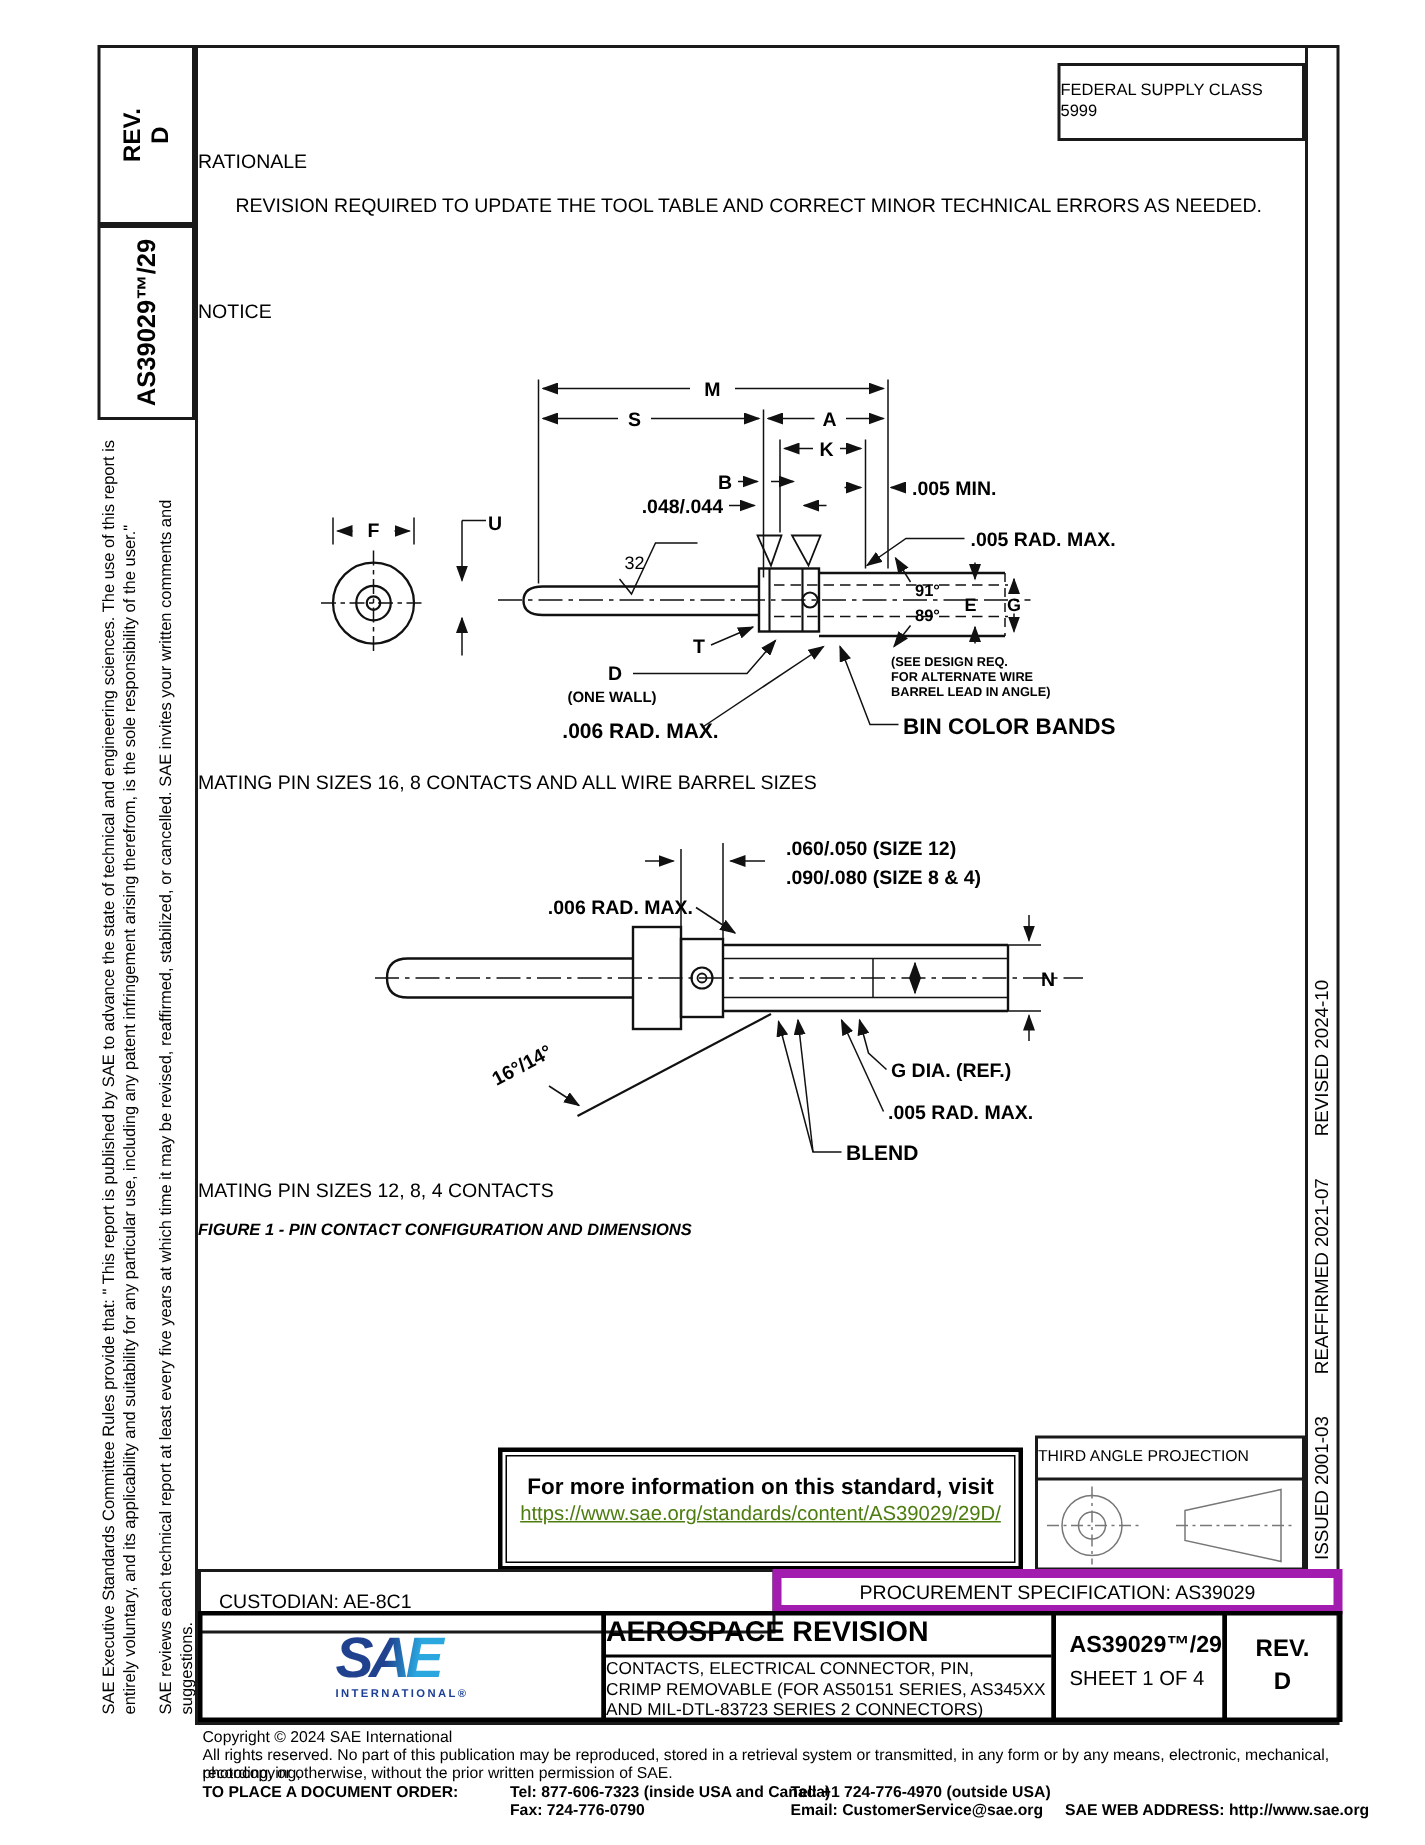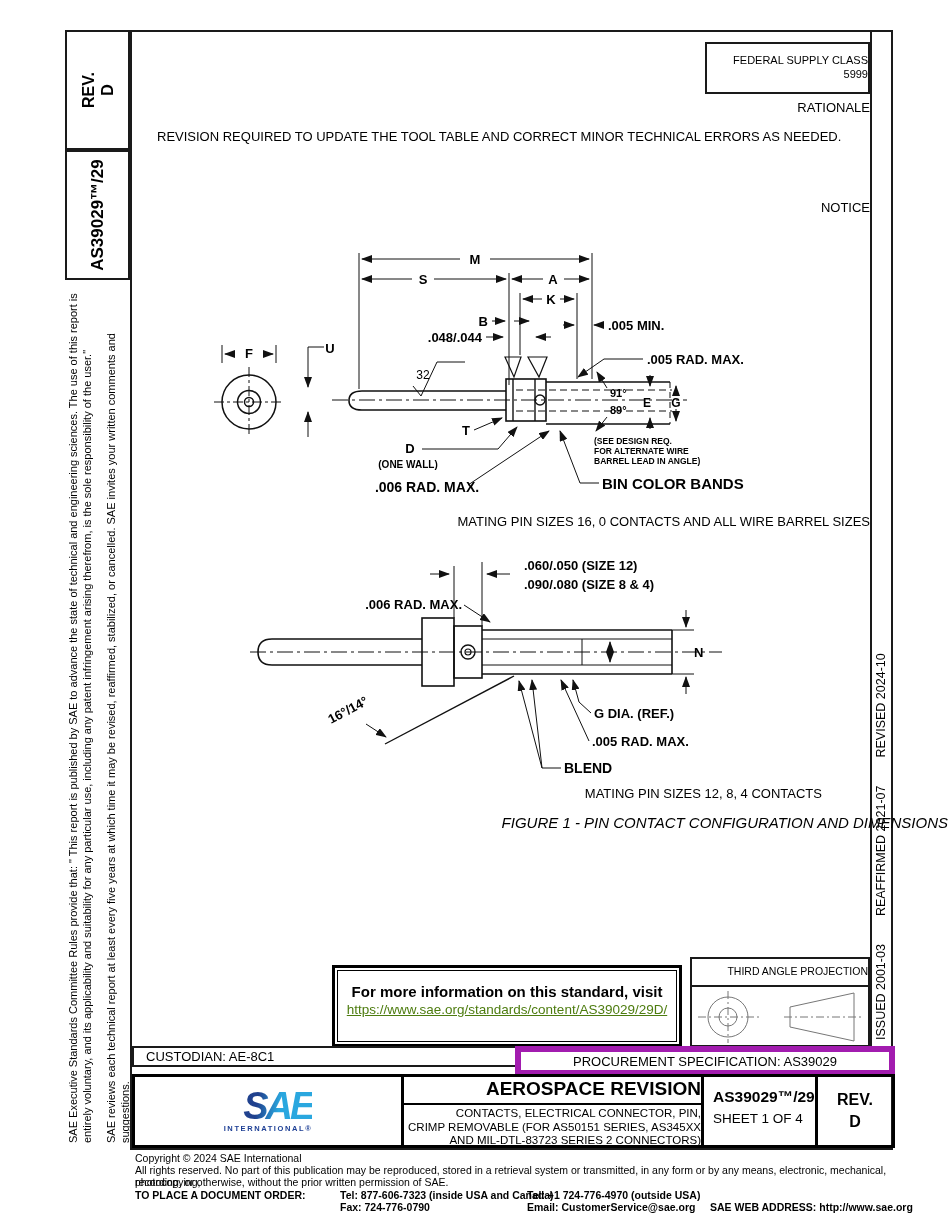--- a/index.html
+++ b/index.html
@@ -1,21 +1,21 @@
 <!DOCTYPE html>
 <html><head>
 <meta charset="utf-8">
 <style>
   html,body{margin:0;padding:0;background:#fff;}
   body{font-family:"Liberation Sans","DejaVu Sans",sans-serif;color:#000;}
   #page{position:relative;width:950px;height:1230px;background:#fff;overflow:hidden;}
   .abs{position:absolute;}
   .box{border:2px solid #1a1a1a;box-sizing:border-box;}
   .rot{transform:rotate(-90deg);transform-origin:0 0;}
-  .ctr{text-align:right;}
+  .ctr{text-align:left;}
   svg{display:block;}
   svg text{font-family:"Liberation Sans","DejaVu Sans",sans-serif;fill:#000;}
   .frame{border:2px solid #1a1a1a;box-sizing:border-box;}
   .dimtxt{font-weight:bold;font-size:13px;}
   .sae-word{font-size:38px;font-weight:800;letter-spacing:-3px;line-height:34px;color:#1e64ad;font-style:italic;}
   @supports (-webkit-background-clip:text){
     .sae-word{background:linear-gradient(100deg,#20418e 38%,#2aa7df 62%);-webkit-background-clip:text;color:transparent;}
   }
   .sae-sub{font-size:7.5px;font-weight:bold;letter-spacing:1.6px;color:#1c3e94;margin-top:1px;}
   a.doclink{text-decoration:underline;}
@@ -158,21 +158,21 @@
       <text x="208" y="216" text-anchor="middle" class="dimtxt">D</text>
       <text x="206" y="231" text-anchor="middle" font-size="10" font-weight="bold">(ONE WALL)</text>
       <text x="225" y="255" text-anchor="middle" font-size="14" font-weight="bold">.006 RAD. MAX.</text>
       <text x="221" y="142" text-anchor="middle" font-size="12">32</text>
       <text x="392" y="207" font-size="8.5" font-weight="bold">(SEE DESIGN REQ.</text>
       <text x="392" y="217" font-size="8.5" font-weight="bold">FOR ALTERNATE WIRE</text>
       <text x="392" y="227" font-size="8.5" font-weight="bold">BARREL LEAD IN ANGLE)</text>
       <text x="400" y="252" font-size="15" font-weight="bold">BIN COLOR BANDS</text>
     </svg>
 
-    <div class="abs ctr" style="left:0;top:482px;width:738px;font-size:13px;">MATING PIN SIZES 16, 0 CONTACTS AND ALL WIRE BARREL SIZES</div>
+    <div class="abs ctr" style="left:0;top:482px;width:738px;font-size:13px;">MATING PIN SIZES 16, 8 CONTACTS AND ALL WIRE BARREL SIZES</div>
 
     <svg class="abs" style="left:110px;top:520px;" width="500" height="230" viewBox="0 0 500 230">
       <g stroke="#111" stroke-width="1" fill="none">
 
         <line x1="212" y1="14" x2="212" y2="66"></line>
         <line x1="240" y1="10" x2="240" y2="74"></line>
         <line x1="188" y1="22" x2="207" y2="22" marker-end="url(#ah)"></line>
         <line x1="268" y1="22" x2="245" y2="22" marker-end="url(#ah)"></line>
 
         <line x1="8" y1="100" x2="480" y2="100" stroke-dasharray="16 4 3 4"></line>
@@ -216,21 +216,21 @@
       <text x="282" y="37" class="dimtxt">.090/.080 (SIZE 8 &amp; 4)</text>
       <text x="220" y="57" text-anchor="end" class="dimtxt">.006 RAD. MAX.</text>
       <text x="452" y="105" class="dimtxt">N</text>
       <text x="108" y="162" text-anchor="middle" class="dimtxt" transform="rotate(-28 108 162)">16°/14°</text>
       <text x="352" y="166" class="dimtxt">G DIA. (REF.)</text>
       <text x="350" y="194" class="dimtxt">.005 RAD. MAX.</text>
       <text x="322" y="221" font-size="14" font-weight="bold">BLEND</text>
     </svg>
 
     <div class="abs ctr" style="left:0;top:754px;width:690px;font-size:13px;">MATING PIN SIZES 12, 8, 4 CONTACTS</div>
-    <div class="abs ctr" style="left:0;top:782px;width:816px;font-size:15px;font-weight:normal;font-style:italic;">FIGURE 1 - PIN CONTACT CONFIGURATION AND DIMENSIONS</div>
+    <div class="abs ctr" style="left:0;top:782px;width:816px;font-size:11px;font-weight:bold;font-style:italic;">FIGURE 1 - PIN CONTACT CONFIGURATION AND DIMENSIONS</div>
 
     <div class="abs" style="left:200px;top:933px;width:350px;height:82px;border:3px solid #000;box-sizing:border-box;padding:2px;">
       <div style="border:1.5px solid #000;height:100%;box-sizing:border-box;text-align:center;padding-top:12px;">
         <div style="font-size:15px;font-weight:bold;">For more information on this standard, visit</div>
         <a href="#" class="doclink" style="font-size:13.5px;color:#4d7c0f;">https://www.sae.org/standards/content/AS39029/29D/</a>
       </div>
     </div>
 
     <div class="abs box" style="left:558px;top:925px;width:180px;height:90px;">
       <div class="ctr" style="font-size:10.5px;padding-top:6px;height:20px;border-bottom:2px solid #1a1a1a;box-sizing:content-box;">THIRD ANGLE PROJECTION</div>
@@ -239,21 +239,21 @@
           <line x1="6" y1="30" x2="70" y2="30" stroke-dasharray="8 3 2 3"></line>
           <line x1="36" y1="4" x2="36" y2="56" stroke-dasharray="8 3 2 3"></line>
           <circle cx="36" cy="30" r="20"></circle>
           <circle cx="36" cy="30" r="9"></circle>
           <line x1="92" y1="30" x2="170" y2="30" stroke-dasharray="8 3 2 3"></line>
           <polygon points="98,20 162,6 162,54 98,40"></polygon>
         </g>
       </svg>
     </div>
 
-    <div class="abs" style="left:0;top:1014px;width:385px;height:21px;border:2px solid #1a1a1a;box-sizing:border-box;display:flex;align-items:center;padding-left:12px;font-size:13px;">
+    <div class="abs" style="left:0;top:1014px;width:385px;height:43px;border:2px solid #1a1a1a;box-sizing:border-box;display:flex;align-items:center;padding-left:12px;font-size:13px;">
       <span>CUSTODIAN: AE-8C1</span>
     </div>
     <div class="abs ctr" style="left:383px;top:1014px;width:380px;height:30px;border:6px solid #a21caf;box-sizing:border-box;display:flex;align-items:center;justify-content:center;font-size:13px;">
       <span>PROCUREMENT SPECIFICATION: AS39029</span>
     </div>
 
     <div class="abs" style="left:0;top:1042px;width:272px;height:74px;border:3px solid #000;box-sizing:border-box;display:flex;align-items:center;justify-content:center;">
       <div class="ctr">
         <div class="sae-word">SAE</div>
         <div class="sae-sub">INTERNATIONAL®</div>

